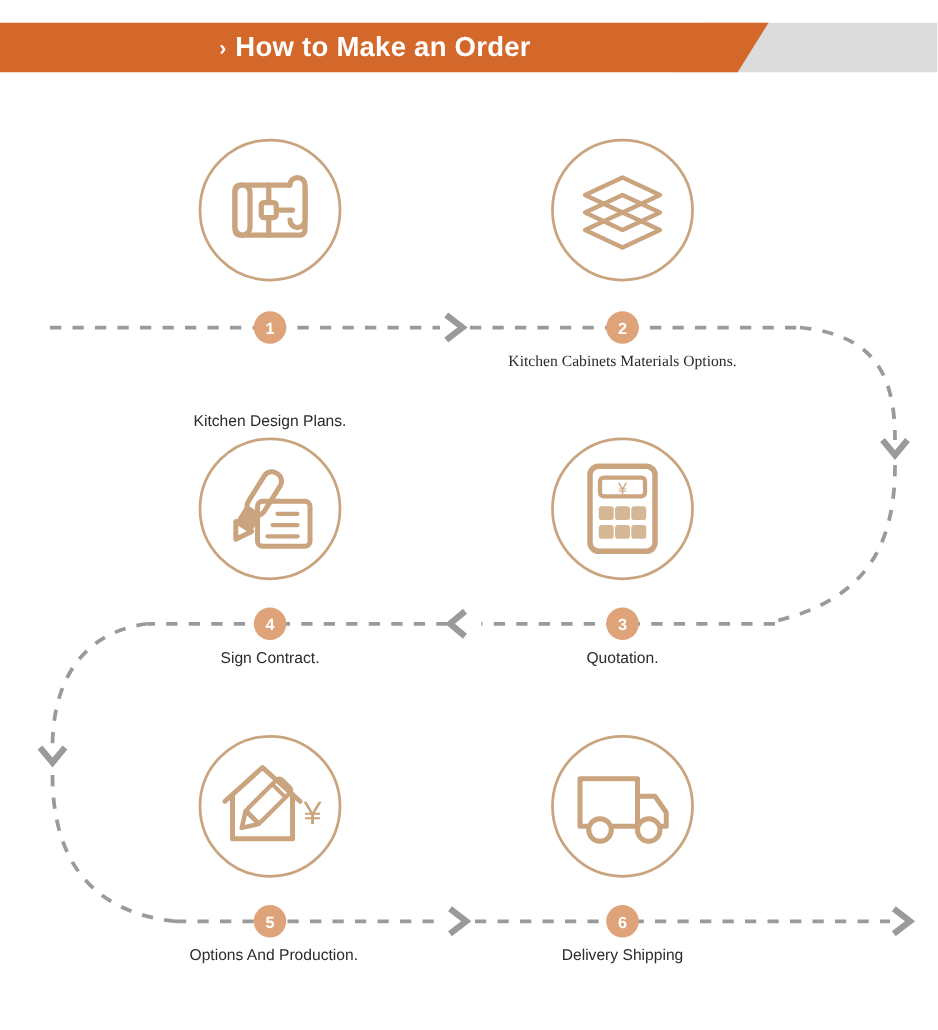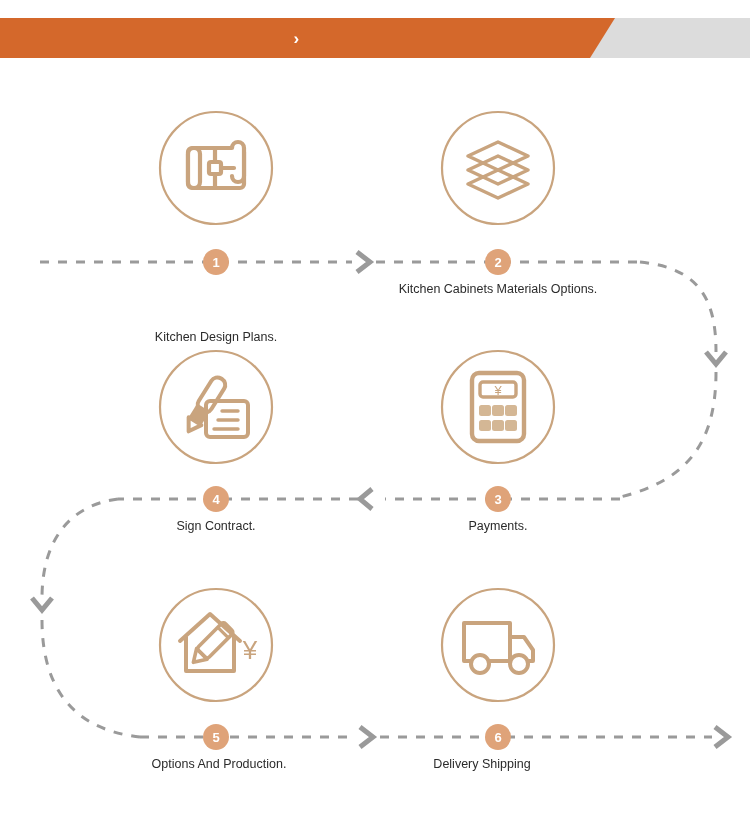--- a/index.html
+++ b/index.html
@@ -32,20 +32,21 @@
 
 <div id="stage">
 
   <div class="header-wrap">
     <svg class="header-svg" width="750" height="40" viewBox="0 0 750 40">
       <polygon points="565,0 750,0 750,40 540,40" fill="#dcdcdc"></polygon>
       <polygon points="0,0 615,0 590,40 0,40" fill="#d4682b"></polygon>
     </svg>
     <div class="header-title">
       <span class="chev-lead">›</span>
+      <span>How to Make an Order</span>
     </div>
   </div>
 
   <svg class="flow-layer" viewBox="0 0 750 824">
     <g stroke="#9a9a9a" stroke-width="3" fill="none" stroke-dasharray="9 9" stroke-linecap="butt">
 
       <line x1="40" y1="262" x2="352" y2="262"></line>
       <line x1="376" y1="262" x2="640" y2="262"></line>
 
       <path d="M640,262 C700,268 716,300 716,352"></path>
@@ -175,19 +176,19 @@
     <span>4</span>
   </div>
   <div class="badge" style="left:203px;top:724px;">
     <span>5</span>
   </div>
   <div class="badge" style="left:485px;top:724px;">
     <span>6</span>
   </div>
 
   <div class="caption" style="left:66px;top:282px;width:300px;margin-top:48px;">Kitchen Design Plans.</div>
-  <div class="caption" style="left:348px;top:282px;width:300px;">Kitchen Cabinets Materials Options.</div>
-  <div class="caption" style="left:348px;top:519px;width:300px;">Payments.</div>
+  <div class="caption" style="left:348px;top:282px;width:300px;font-family:Liberation Serif, serif;">Kitchen Cabinets Materials Options.</div>
+  <div class="caption" style="left:348px;top:519px;width:300px;">Quotation.</div>
   <div class="caption" style="left:66px;top:519px;width:300px;">Sign Contract.</div>
   <div class="caption" style="left:69px;top:757px;width:300px;">Options And Production.</div>
-  <div class="caption" style="left:332px;top:757px;width:300px;">Delivery Shipping</div>
+  <div class="caption" style="left:348px;top:757px;width:300px;">Delivery Shipping</div>
 
 </div>
 
 </body></html>

